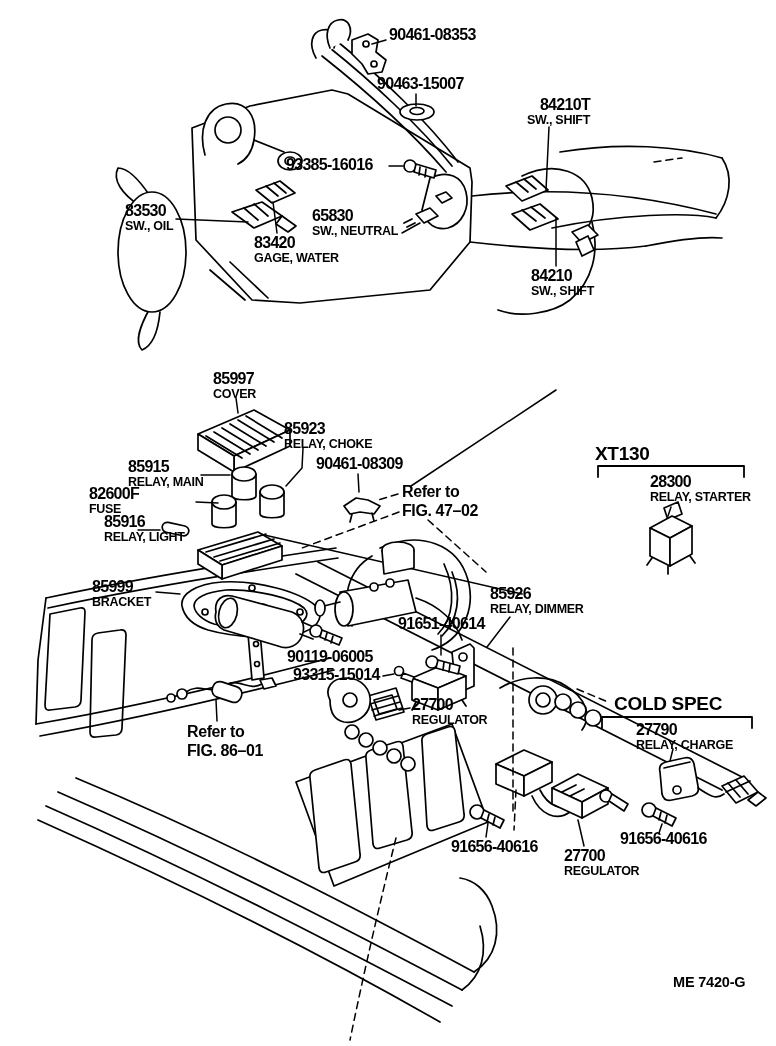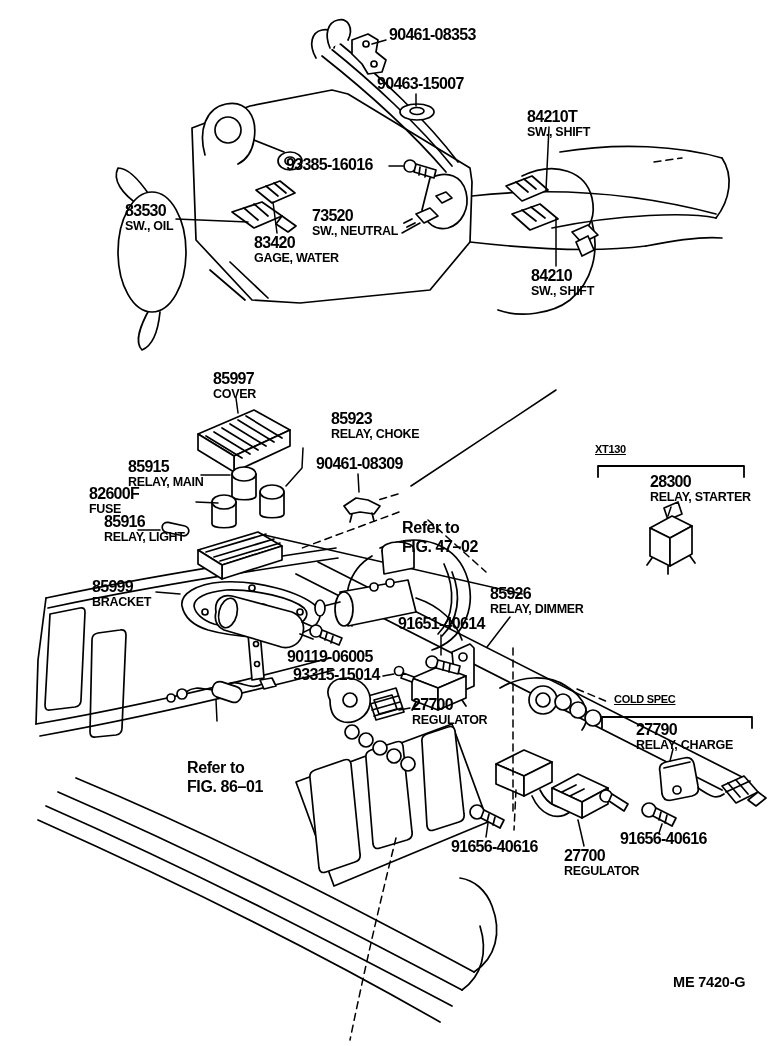--- a/index.html
+++ b/index.html
@@ -3,23 +3,23 @@
 <meta charset="utf-8">
 <style>
   html,body{margin:0;padding:0;background:#fff;}
   .stage{position:relative;width:776px;height:1046px;background:#fff;overflow:hidden;
          font-family:"Liberation Sans", sans-serif;}
   .stage svg{position:absolute;left:0;top:0;}
   #labels{position:absolute;left:0;top:0;width:650px;height:1046px;}
   .label{position:absolute;color:#000;font-weight:bold;white-space:nowrap;line-height:1.06;}
   .label .num{display:block;font-size:16px;letter-spacing:-0.7px;}
   .label .desc{display:block;font-size:12.5px;letter-spacing:-0.3px;}
-  .label.note{line-height:1.16;margin-top:36px;}
+  .label.note{line-height:1.16;}
   .label.note .num,.label.note .desc{font-size:16px;letter-spacing:-0.4px;}
-  .label.tag .num{font-size:11px;letter-spacing:-0.3px;text-decoration:underline;}
+  .label.tag .num{font-size:19px;letter-spacing:-0.3px;}
   .label.code .num{font-size:14.5px;letter-spacing:-0.2px;}
 </style>
 </head>
 <body>
 
 <div class="stage">
 
   <svg width="776" height="1046" viewBox="0 0 776 1046" fill="none" stroke="#000" stroke-width="1.7" stroke-linecap="round" stroke-linejoin="round">
 
     <g>
@@ -287,49 +287,49 @@
 
   <div id="labels">
       <div class="label part" style="left: 389px; top: 27px;">
     <span class="num">90461-08353</span>
 
   </div>
       <div class="label part" style="left: 377px; top: 76px;">
     <span class="num">90463-15007</span>
 
   </div>
-      <div class="label part" style="left: 527px; top: 109px;">
+      <div class="label part" style="left: 527px; top: 97px; text-align: right;">
     <span class="num">84210T</span>
     <span class="desc">SW., SHIFT</span>
   </div>
       <div class="label part" style="left: 286px; top: 157px;">
     <span class="num">93385-16016</span>
 
   </div>
       <div class="label part" style="left: 125px; top: 203px;">
     <span class="num">83530</span>
     <span class="desc">SW., OIL</span>
   </div>
       <div class="label part" style="left: 312px; top: 208px;">
-    <span class="num">73520</span>
+    <span class="num">65830</span>
     <span class="desc">SW., NEUTRAL</span>
   </div>
       <div class="label part" style="left: 254px; top: 235px;">
     <span class="num">83420</span>
     <span class="desc">GAGE, WATER</span>
   </div>
       <div class="label part" style="left: 531px; top: 268px;">
     <span class="num">84210</span>
     <span class="desc">SW., SHIFT</span>
   </div>
       <div class="label part" style="left: 213px; top: 371px;">
     <span class="num">85997</span>
     <span class="desc">COVER</span>
   </div>
-      <div class="label part" style="left: 284px; top: 411px; margin-left: 47px;">
+      <div class="label part" style="left: 284px; top: 421px;">
     <span class="num">85923</span>
     <span class="desc">RELAY, CHOKE</span>
   </div>
       <div class="label part" style="left: 128px; top: 459px;">
     <span class="num">85915</span>
     <span class="desc">RELAY, MAIN</span>
   </div>
       <div class="label part" style="left: 104px; top: 514px;">
     <span class="num">85916</span>
     <span class="desc">RELAY, LIGHT</span>

